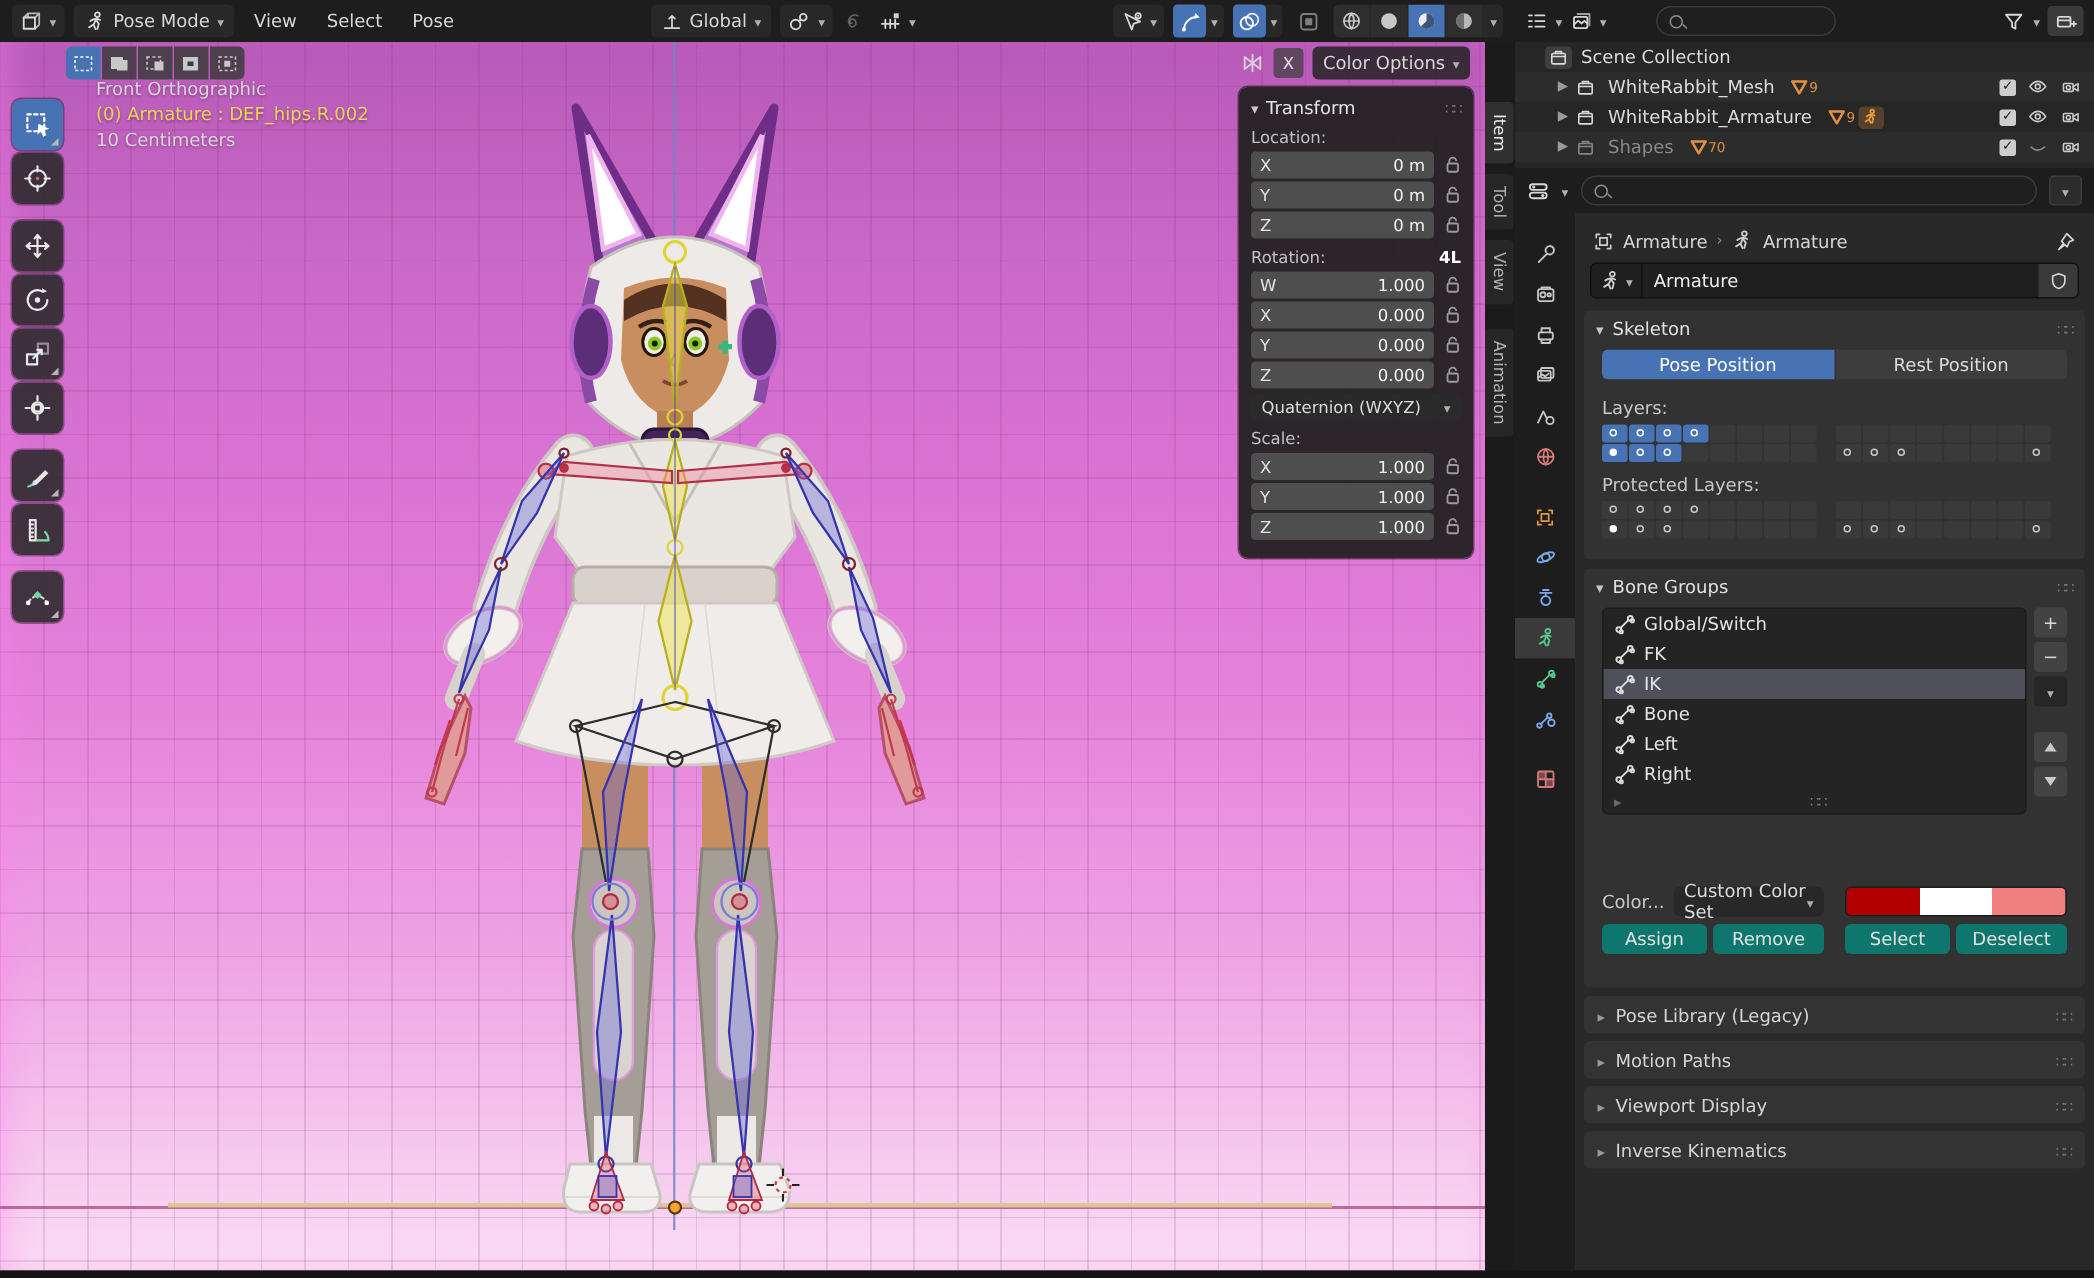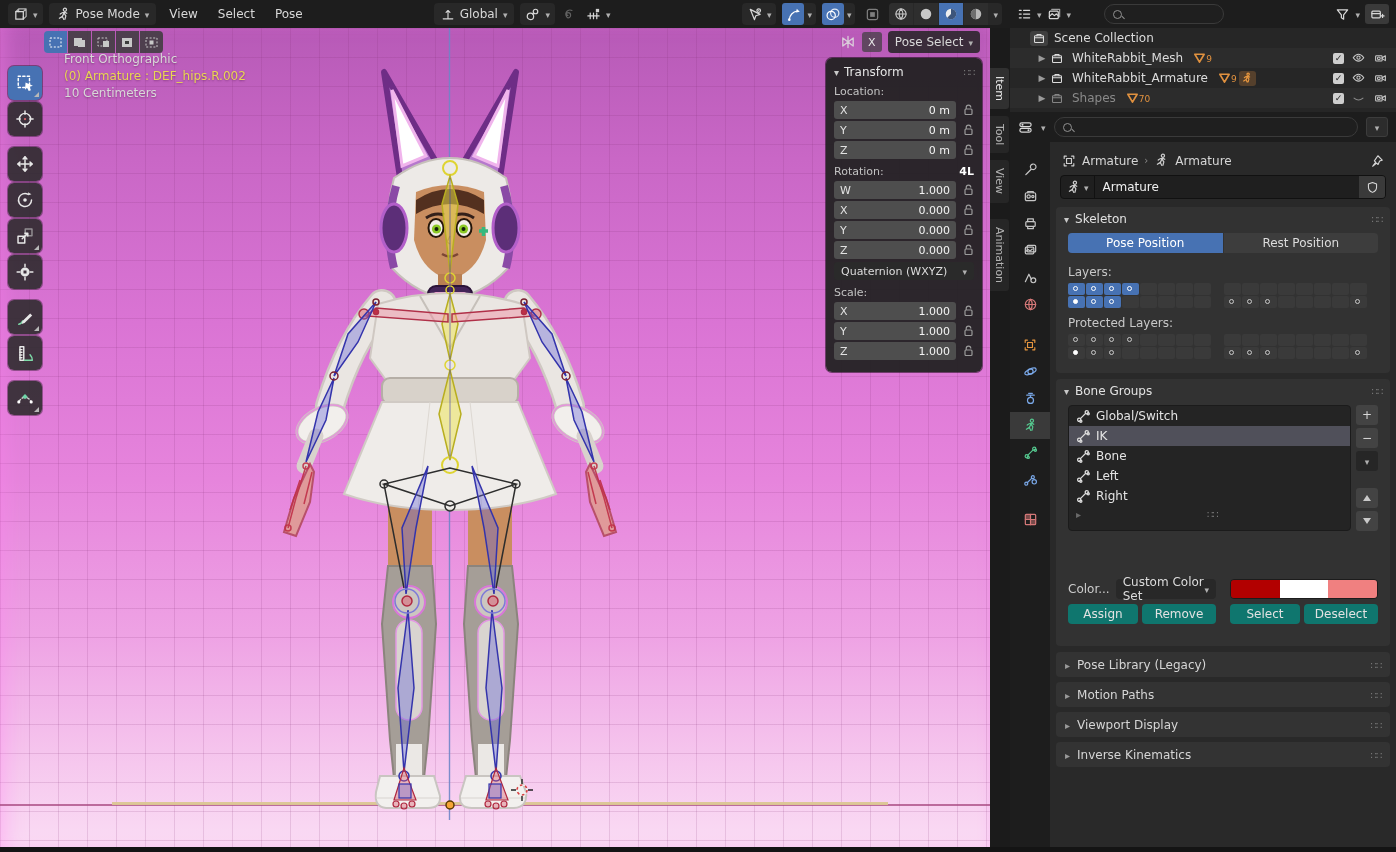--- a/index.html
+++ b/index.html
@@ -455,21 +455,21 @@
         </span>
       </div>
     <div id="toolrow-right">
       <span class="i" style="opacity:.85;">
           <svg width="16" height="16" viewBox="0 0 16 16" fill="none" stroke="currentColor" stroke-width="1.3" stroke-linecap="round" stroke-linejoin="round">
             <path d="M8 2.5v11M8 8 2.8 4v8zM8 8l5.2-4v8z" stroke="#e0e0e0"></path>
           </svg>
         </span>
       <span id="xmirror-btn">X</span>
       <span class="pill" id="pose-options">
-          <span>Pose Select</span>
+          <span>Color Options</span>
           <span class="chev"></span>
         </span>
     </div>
   </div>
 
   <div id="vp-overlay-text">
     <div>Front Orthographic</div>
     <div class="l2">(0) Armature : DEF_hips.R.002</div>
     <div>10 Centimeters</div>
   </div>
@@ -1132,20 +1132,32 @@
               <span class="i">
                 <svg width="14" height="14" viewBox="0 0 14 14" fill="none" stroke="#dcdcdc" stroke-width="1.3">
                   <circle cx="3.2" cy="10.8" r="1.6"></circle>
                   <circle cx="10.8" cy="3.2" r="1.6"></circle>
                   <path d="M4.4 9.6 9.6 4.4"></path>
                   <circle cx="4.8" cy="12.2" r="1.1"></circle>
                   <circle cx="12.2" cy="4.8" r="1.1"></circle>
                 </svg>
               </span>
               <span>Global/Switch</span>
+            </div>
+            <div class="bgrow">
+              <span class="i">
+                <svg width="14" height="14" viewBox="0 0 14 14" fill="none" stroke="#dcdcdc" stroke-width="1.3">
+                  <circle cx="3.2" cy="10.8" r="1.6"></circle>
+                  <circle cx="10.8" cy="3.2" r="1.6"></circle>
+                  <path d="M4.4 9.6 9.6 4.4"></path>
+                  <circle cx="4.8" cy="12.2" r="1.1"></circle>
+                  <circle cx="12.2" cy="4.8" r="1.1"></circle>
+                </svg>
+              </span>
+              <span>FK</span>
             </div>
             <div class="bgrow sel">
               <span class="i">
                 <svg width="14" height="14" viewBox="0 0 14 14" fill="none" stroke="#dcdcdc" stroke-width="1.3">
                   <circle cx="3.2" cy="10.8" r="1.6"></circle>
                   <circle cx="10.8" cy="3.2" r="1.6"></circle>
                   <path d="M4.4 9.6 9.6 4.4"></path>
                   <circle cx="4.8" cy="12.2" r="1.1"></circle>
                   <circle cx="12.2" cy="4.8" r="1.1"></circle>
                 </svg>

